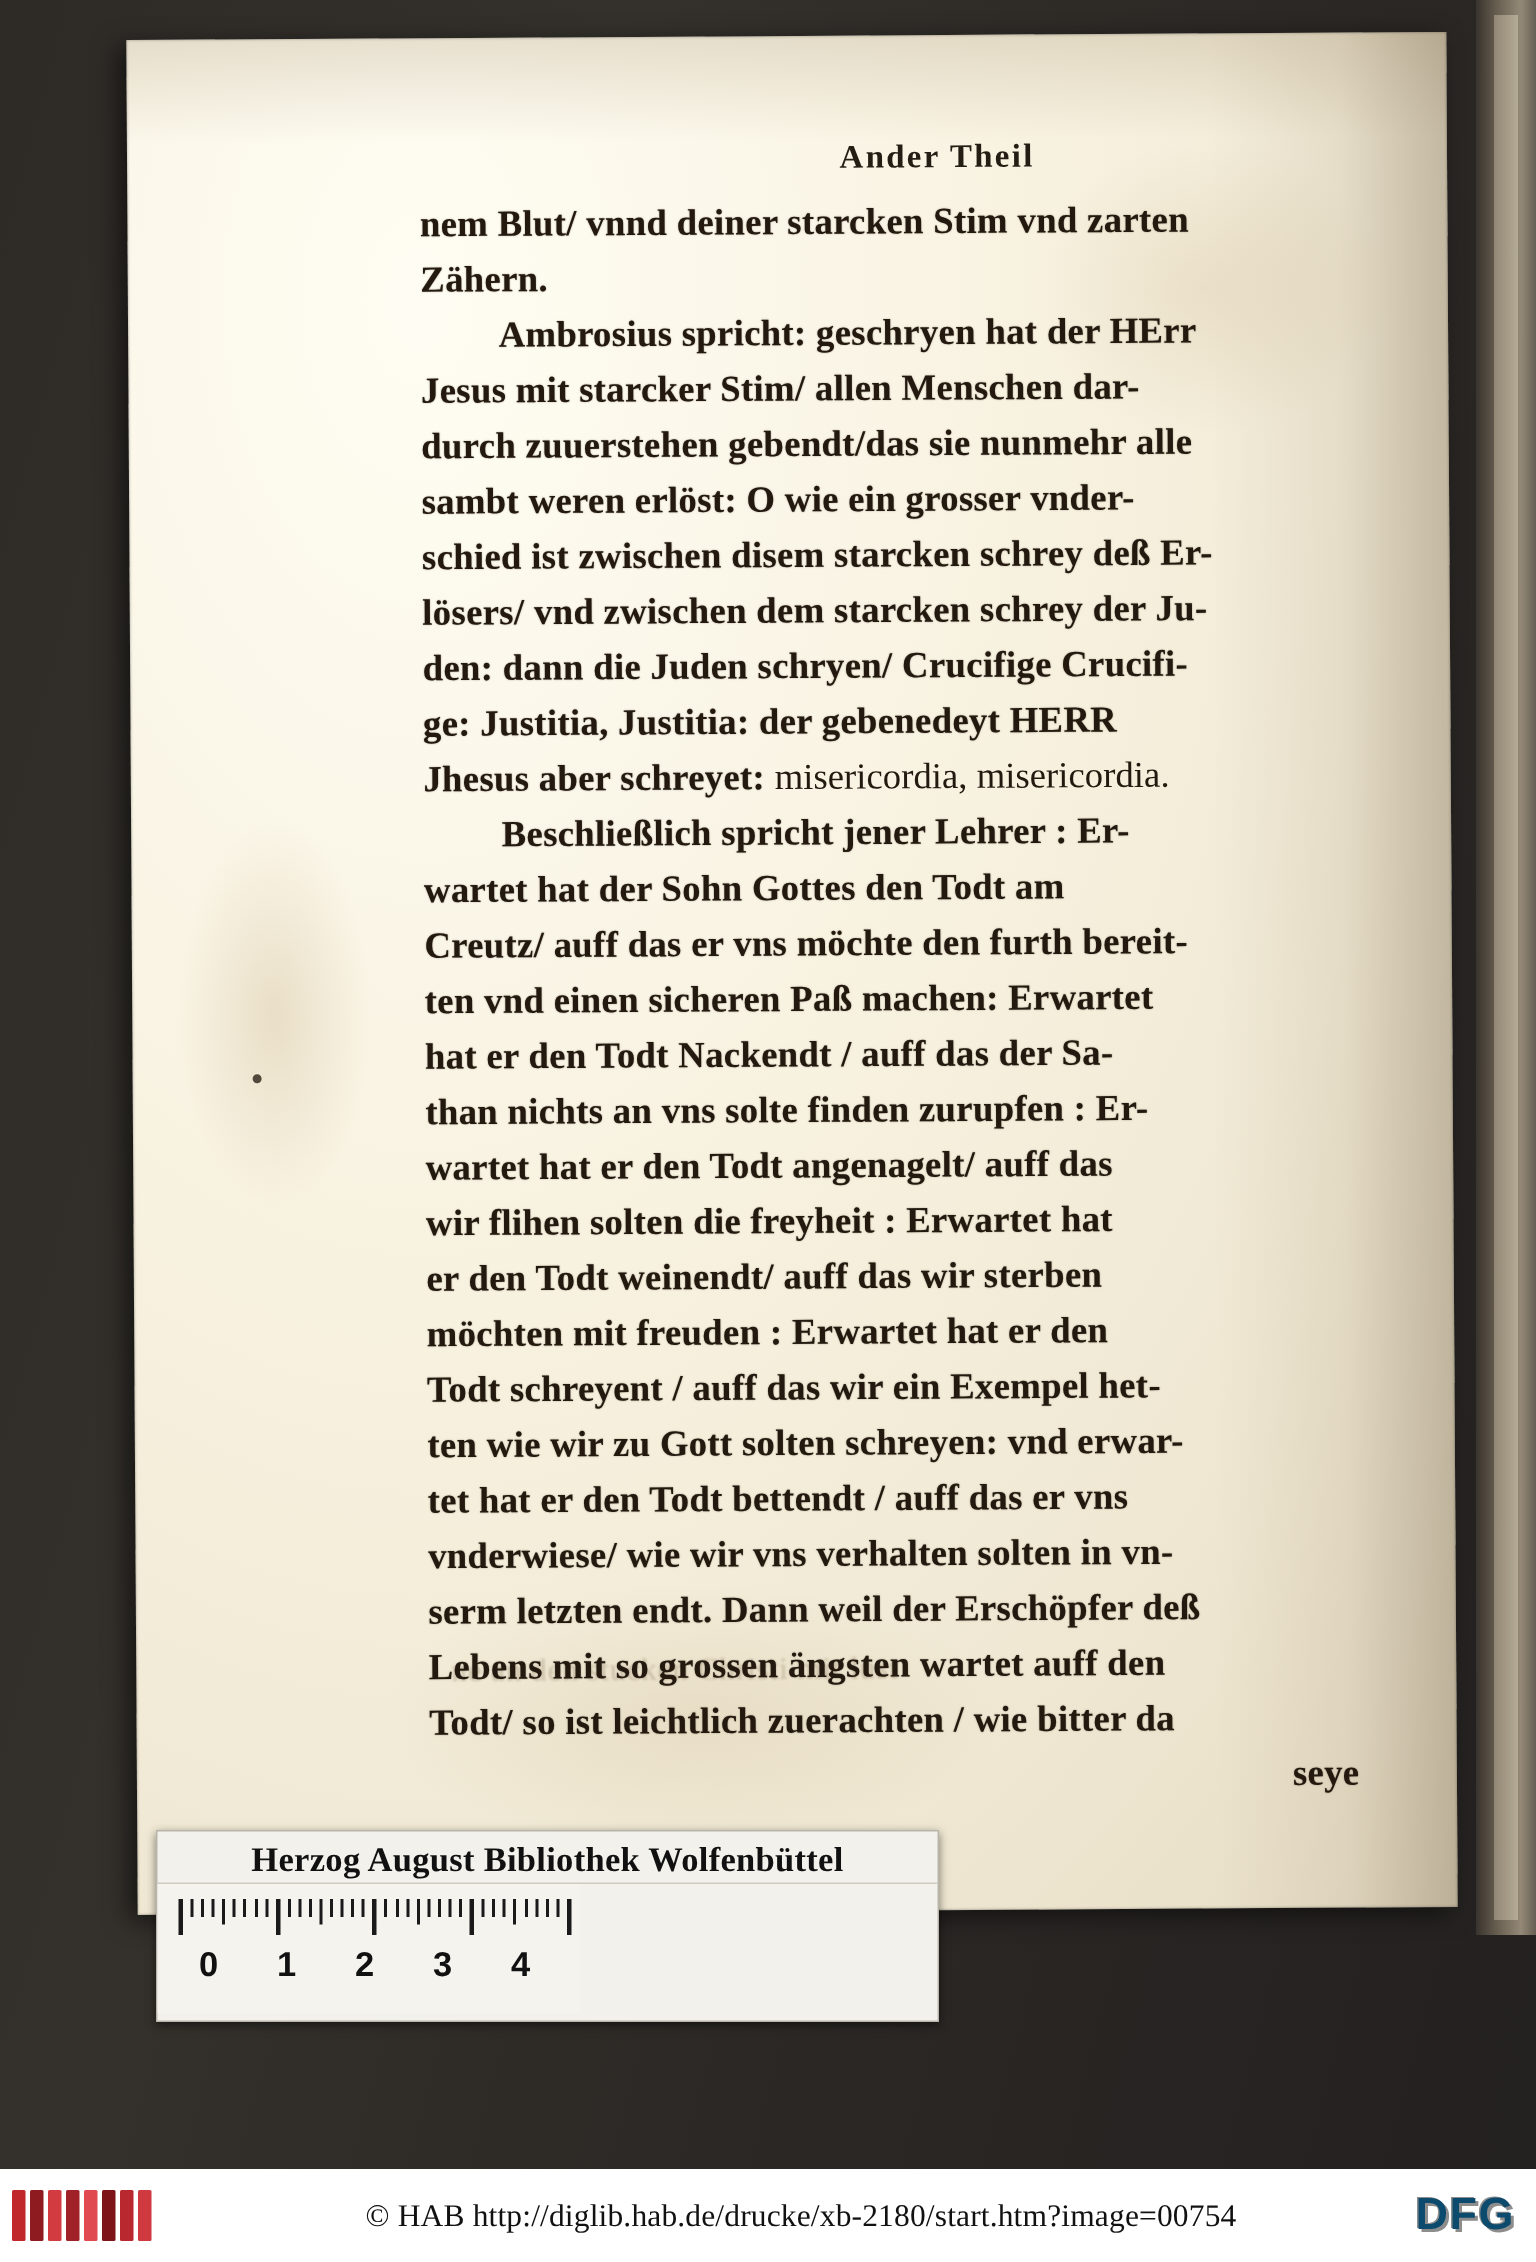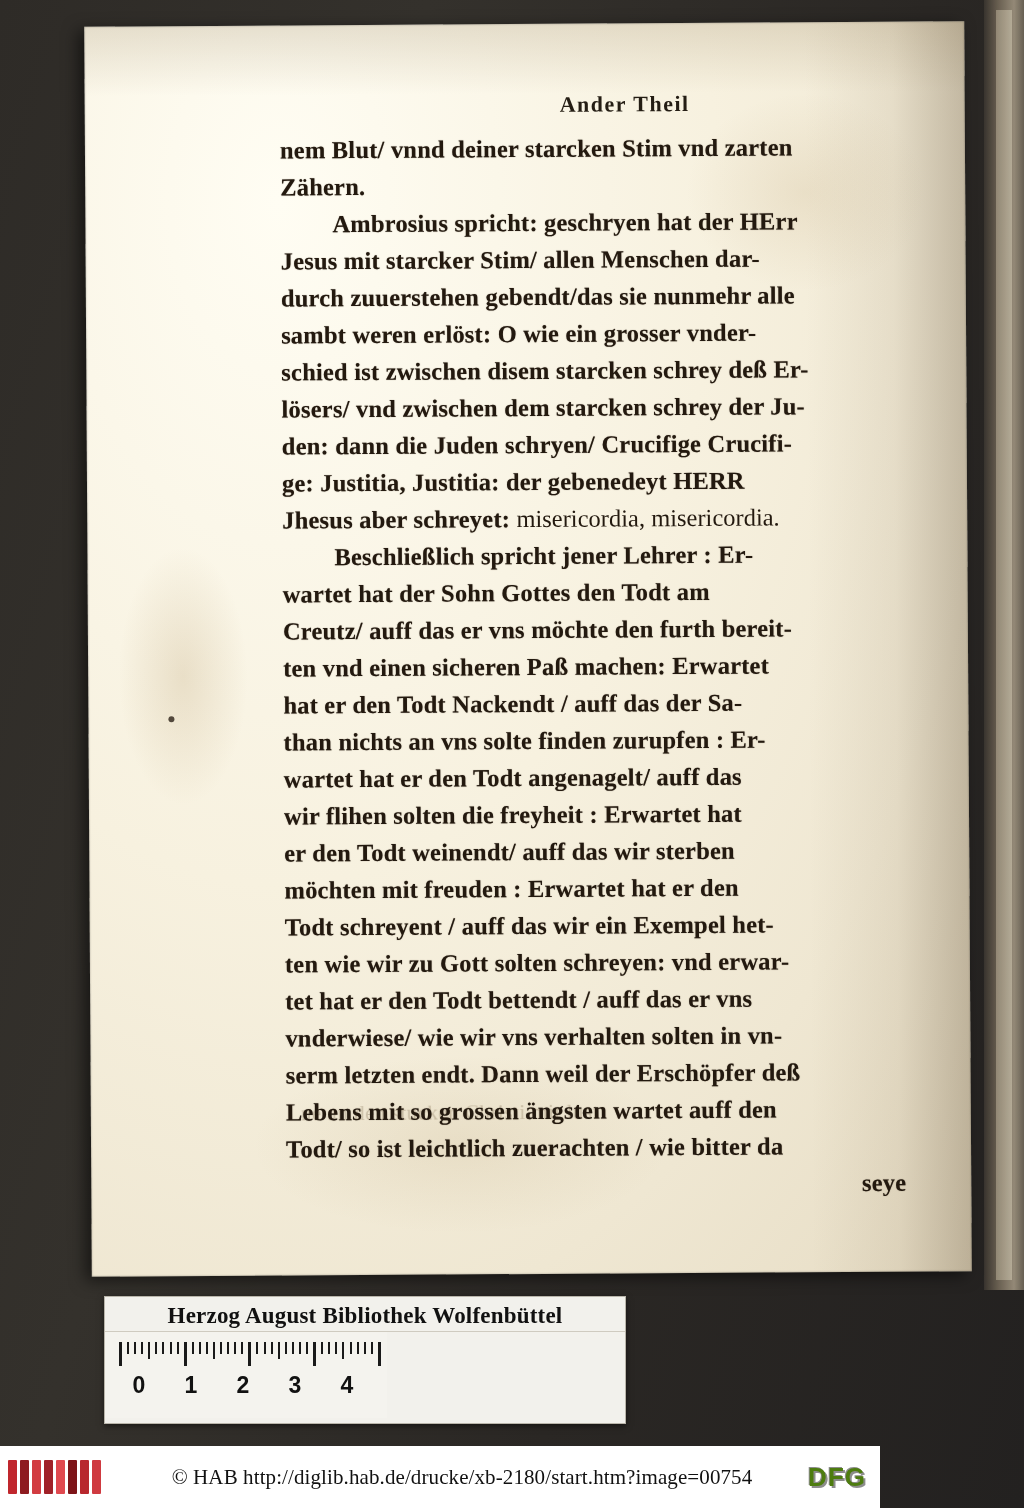--- a/index.html
+++ b/index.html
@@ -141,21 +141,21 @@
     width: 6px; height: 6px;
     border-radius: 50%;
     background: #2b2116;
     opacity: .8;
   }
 
   
   #target {
     position: absolute;
     left: 104px;
-    top: 1296px;
+    top: 1220px;
     width: 520px;
     height: 126px;
     background: #f2f1ec;
     border: 1px solid #b9b5aa;
     box-shadow: 0 2px 6px rgba(0,0,0,.5);
   }
   #target .libname {
     text-align: center;
     font-family: "Liberation Serif", serif;
     font-weight: 700;
@@ -234,21 +234,21 @@
     width: 36px; height: 100%;
   }
   #target .patches .white { background: #f6f6f4; border:1px solid #ddd; }
   #target .patches .black { background: #111; }
 
   
   #footer {
     position: absolute;
     left: 0;
     bottom: 0;
-    width: 880px;
+    width: 1024px;
     height: 62px;
     background: #ffffff;
     display: flex;
     align-items: center;
   }
   #footer .colorbars {
     width: 96px;
     height: 34px;
     margin-left: 8px;
     display: flex;
@@ -263,22 +263,22 @@
     font-size: 21px;
     color: #111;
     letter-spacing: .1px;
     padding-right: 60px;
   }
   #footer .dfg-shadow {
     position: absolute;
     right: 14px;
     font-family: "Liberation Sans", sans-serif;
     font-weight: 700;
-    font-size: 26px;
-    color: #4d7c0f;
+    font-size: 30px;
+    color: #0c4a6e;
     text-shadow: 2px 2px 0 #8d8d8d, -1px -1px 0 #8d8d8d;
     letter-spacing: 1px;
   }
 </style>
 </head>
 <body>
 
 <div id="scan">
 
   <div id="right-page-edge">

